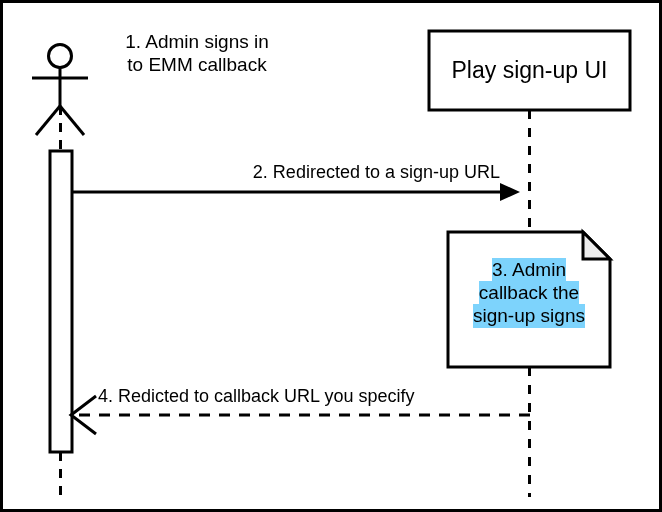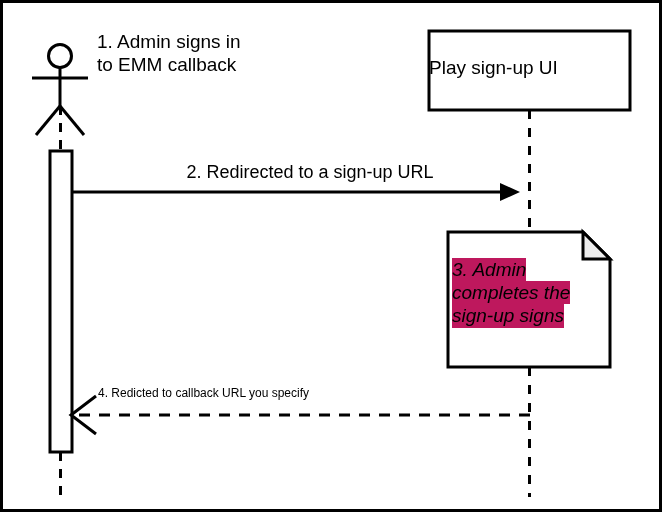--- a/index.html
+++ b/index.html
@@ -26,57 +26,56 @@
     width: 662px;
     height: 512px;
     display: block;
   }
   .txt {
     position: absolute;
     font-family: "Liberation Sans", sans-serif;
     color: #000000;
     line-height: 1.22;
     white-space: pre;
-    text-align: left;
+    text-align: center;
   }
   #actor-label {
     left: 97px;
     top: 30px;
     width: 200px;
     font-size: 19px;
   }
   #participant-label {
     left: 429px;
     top: 56px;
     width: 201px;
-    font-size: 19px;
+    font-size: 23px;
   }
   #note-text {
     left: 452px;
     top: 258px;
     width: 154px;
     font-size: 19px;
   }
   #note-text span {
-    background: #be185d;
+    background: #7dd3fc;
     display: inline-block;
-    font-style: italic;
   }
   #message2-label {
     left: 120px;
     top: 162px;
     width: 380px;
     font-size: 18px;
-    text-align: center;
+    text-align: right;
   }
   #message4-label {
     left: 98px;
     top: 386px;
     width: 420px;
-    font-size: 12px;
+    font-size: 18px;
     text-align: left;
   }
 </style>
 </head>
 <body>
 
 <div id="diagram-canvas">
 
   <svg id="diagram-svg" viewBox="0 0 662 512" xmlns="http://www.w3.org/2000/svg">
 
@@ -113,19 +112,19 @@
     <g>
       <line x1="530" y1="415" x2="78" y2="415" stroke="#000000" stroke-width="3" stroke-dasharray="11 9"></line>
       <polyline points="96,396 71,415 96,434" fill="none" stroke="#000000" stroke-width="3" stroke-linecap="butt" stroke-linejoin="miter"></polyline>
     </g>
   </svg>
 
   <div class="txt" id="actor-label"><span>1. Admin signs in</span><br><span>to EMM callback</span></div>
 
   <div class="txt" id="participant-label">Play sign-up UI</div>
 
-  <div class="txt" id="note-text"><span>3. Admin</span><br><span>completes the</span><br><span>sign-up signs</span></div>
+  <div class="txt" id="note-text"><span>3. Admin</span><br><span>callback the</span><br><span>sign-up signs</span></div>
 
   <div class="txt" id="message2-label">2. Redirected to a sign-up URL</div>
 
   <div class="txt" id="message4-label">4. Redicted to callback URL you specify</div>
 
 </div>
 
 </body></html>

